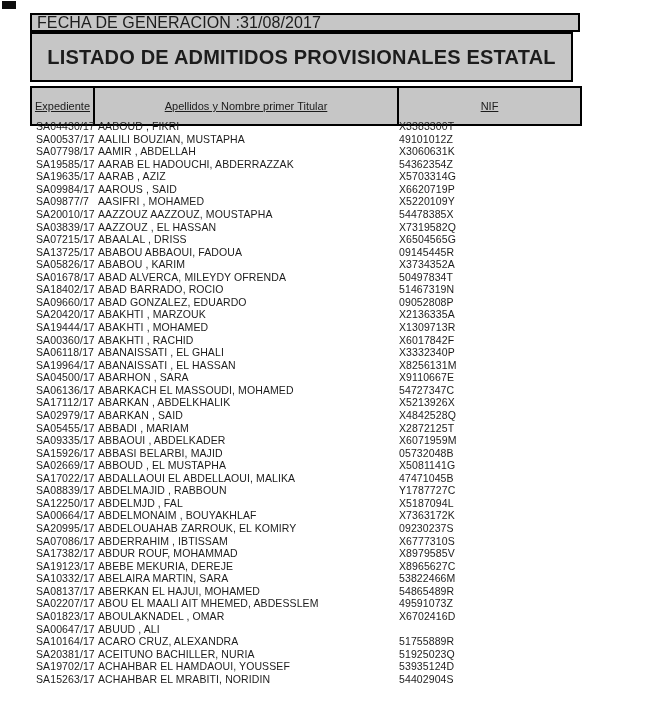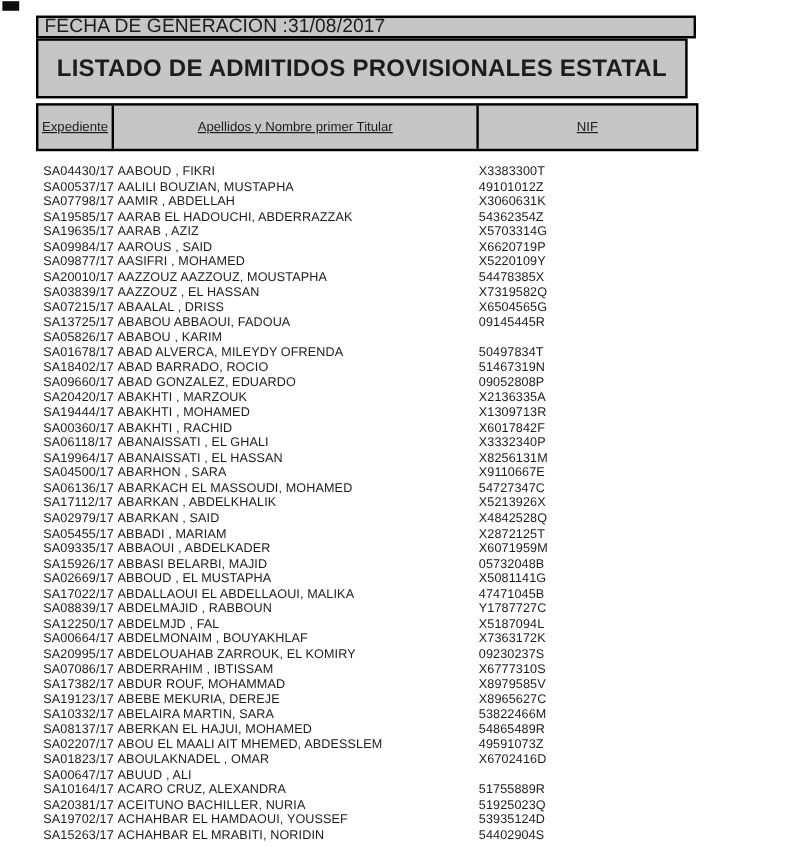--- a/index.html
+++ b/index.html
@@ -52,21 +52,21 @@
   .table-head .cell{
     display:flex;align-items:center;justify-content:center;
     font-size:11px;
     border-right:2.5px solid var(--border);
     white-space:nowrap;
     overflow:hidden;
     text-decoration:underline;
   }
   .table-head .cell:last-child{border-right:none;}
   .rows{
-    position:absolute;left:0;top:137px;width:547px;
+    position:absolute;left:0;top:120px;width:547px;
   }
   .row{
     display:grid;
     grid-template-columns:62px 301px 1fr;
     padding-left:36px;
     font-size:10.5px;
     line-height:12.56px;
     letter-spacing:0.1px;
     white-space:nowrap;
   }
@@ -125,21 +125,21 @@
         <span>X5703314G</span>
       </div>
 
       <div class="row">
         <span>SA09984/17</span>
         <span>AAROUS , SAID</span>
         <span>X6620719P</span>
       </div>
 
       <div class="row">
-        <span>SA09877/17</span>
+        <span>SA09877/7</span>
         <span>AASIFRI , MOHAMED</span>
         <span>X5220109Y</span>
       </div>
 
       <div class="row">
         <span>SA20010/17</span>
         <span>AAZZOUZ AAZZOUZ, MOUSTAPHA</span>
         <span>54478385X</span>
       </div>
 
@@ -157,20 +157,21 @@
 
       <div class="row">
         <span>SA13725/17</span>
         <span>ABABOU ABBAOUI, FADOUA</span>
         <span>09145445R</span>
       </div>
 
       <div class="row">
         <span>SA05826/17</span>
         <span>ABABOU , KARIM</span>
+        <span>X3734352A</span>
       </div>
 
       <div class="row">
         <span>SA01678/17</span>
         <span>ABAD ALVERCA, MILEYDY OFRENDA</span>
         <span>50497834T</span>
       </div>
 
       <div class="row">
         <span>SA18402/17</span>

